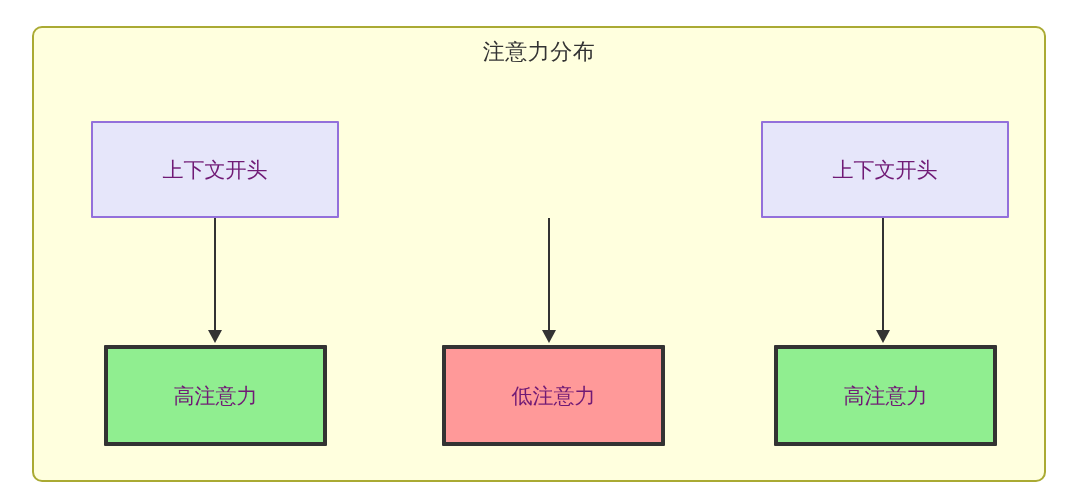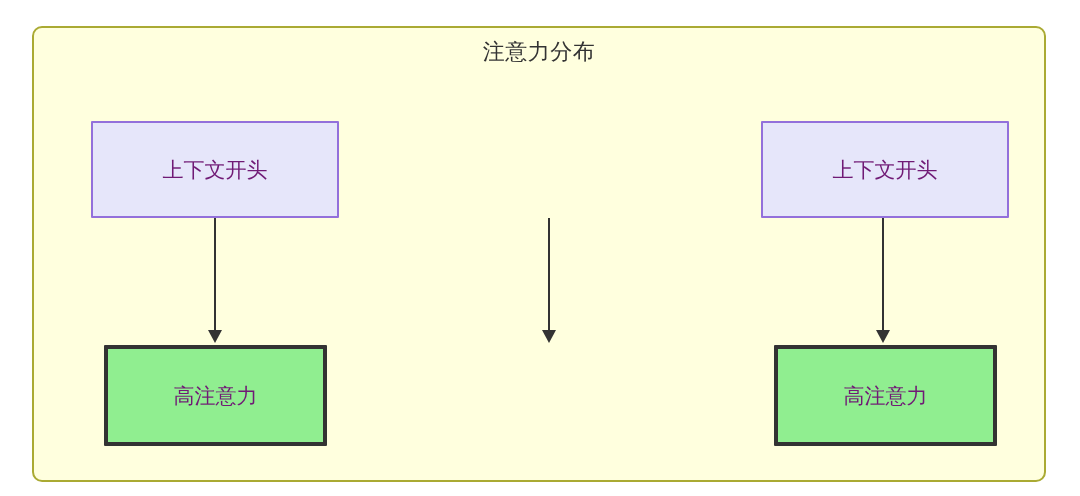--- a/index.html
+++ b/index.html
@@ -127,16 +127,17 @@
     </div>
     <div class="edge" style="left:849px">
       <div class="shaft"></div>
       <div class="head"></div>
     </div>
 
     <div class="node node-context" style="left:57px">上下文开头</div>
     <div class="node node-context" style="left:727px">上下文开头</div>
 
     <div class="node node-attention high" style="left:70px">高注意力</div>
+    <div class="node node-attention low" style="left:408px">低注意力</div>
     <div class="node node-attention high" style="left:740px">高注意力</div>
 
   </div>
 </div>
 
 </body></html>

